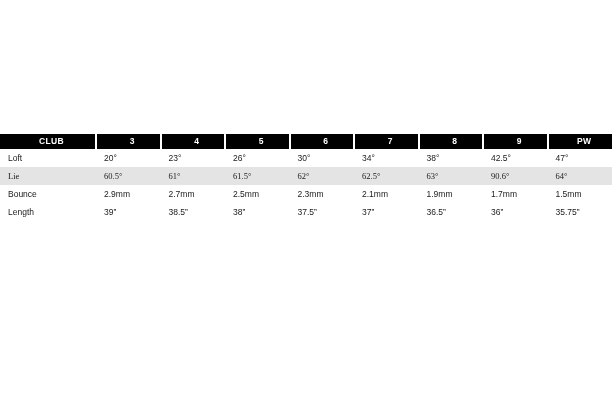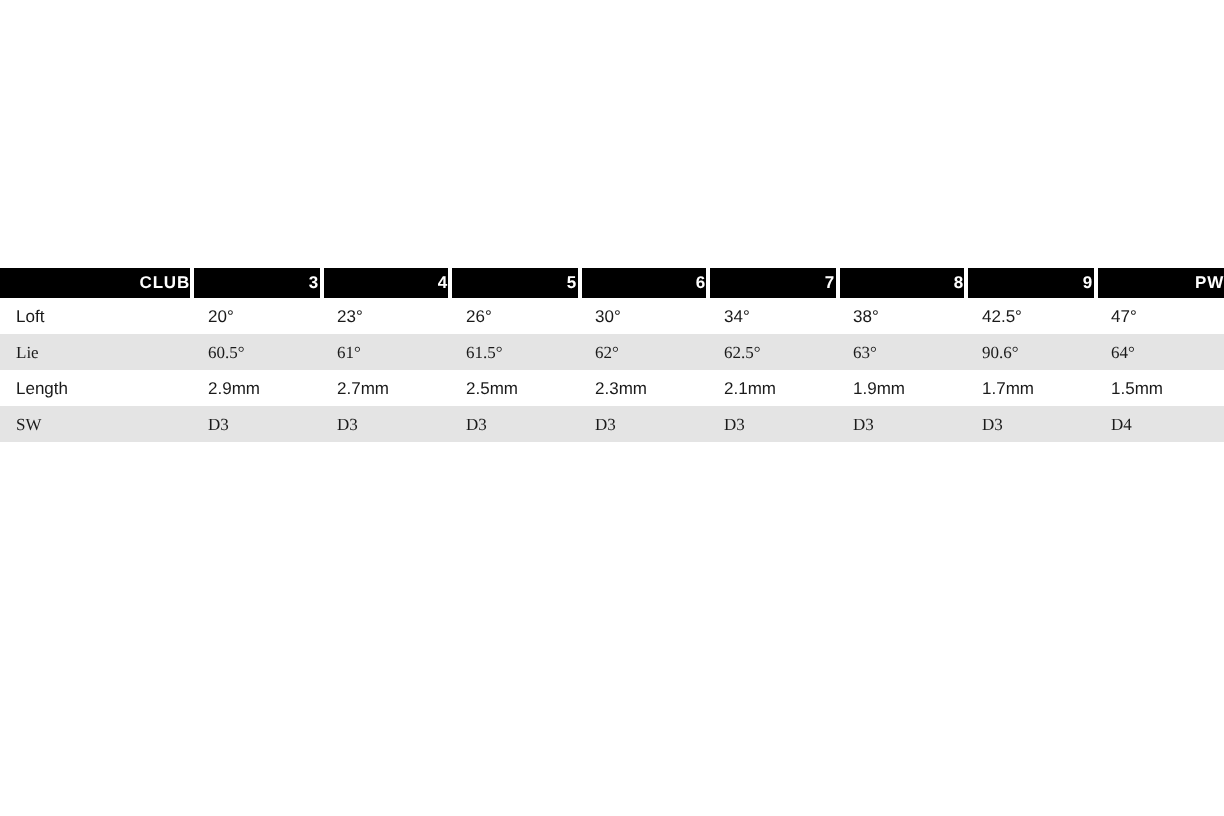--- a/index.html
+++ b/index.html
@@ -38,21 +38,21 @@
   
   thead tr.spec-header-row {
     background: #000000;
   }
   thead th {
     background: #000000;
     color: #ffffff;
     font-size: 8.5px;
     font-weight: bold;
     letter-spacing: 0.4px;
-    text-align: right;
+    text-align: center;
     padding: 0 0 0 8px;
     height: 15px;
     line-height: 15px;
     vertical-align: middle;
     border-right: 2px solid #ffffff;
     white-space: nowrap;
     overflow: hidden;
   }
   thead th.last-col {
     border-right: none;
@@ -134,42 +134,42 @@
           <td>61°</td>
           <td>61.5°</td>
           <td>62°</td>
           <td>62.5°</td>
           <td>63°</td>
           <td>90.6°</td>
           <td>64°</td>
         </tr>
 
         <tr class="row-shade-light">
-          <td class="label-cell">Length</td>
+          <td class="label-cell">Bounce</td>
           <td>2.9mm</td>
           <td>2.7mm</td>
           <td>2.5mm</td>
           <td>2.3mm</td>
           <td>2.1mm</td>
           <td>1.9mm</td>
           <td>1.7mm</td>
           <td>1.5mm</td>
         </tr>
 
 
+        <tr class="row-shade-light">
+          <td class="label-cell">Length</td>
+          <td>39”</td>
+          <td>38.5”</td>
+          <td>38”</td>
+          <td>37.5”</td>
+          <td>37”</td>
+          <td>36.5”</td>
+          <td>36”</td>
+          <td>35.75”</td>
+        </tr>
 
-        <tr class="row-shade-dark">
-          <td class="label-cell">SW</td>
-          <td>D3</td>
-          <td>D3</td>
-          <td>D3</td>
-          <td>D3</td>
-          <td>D3</td>
-          <td>D3</td>
-          <td>D3</td>
-          <td>D4</td>
-        </tr>
 
       </tbody>
     </table>
   </div>
 
 </div>
 
 </body></html>

